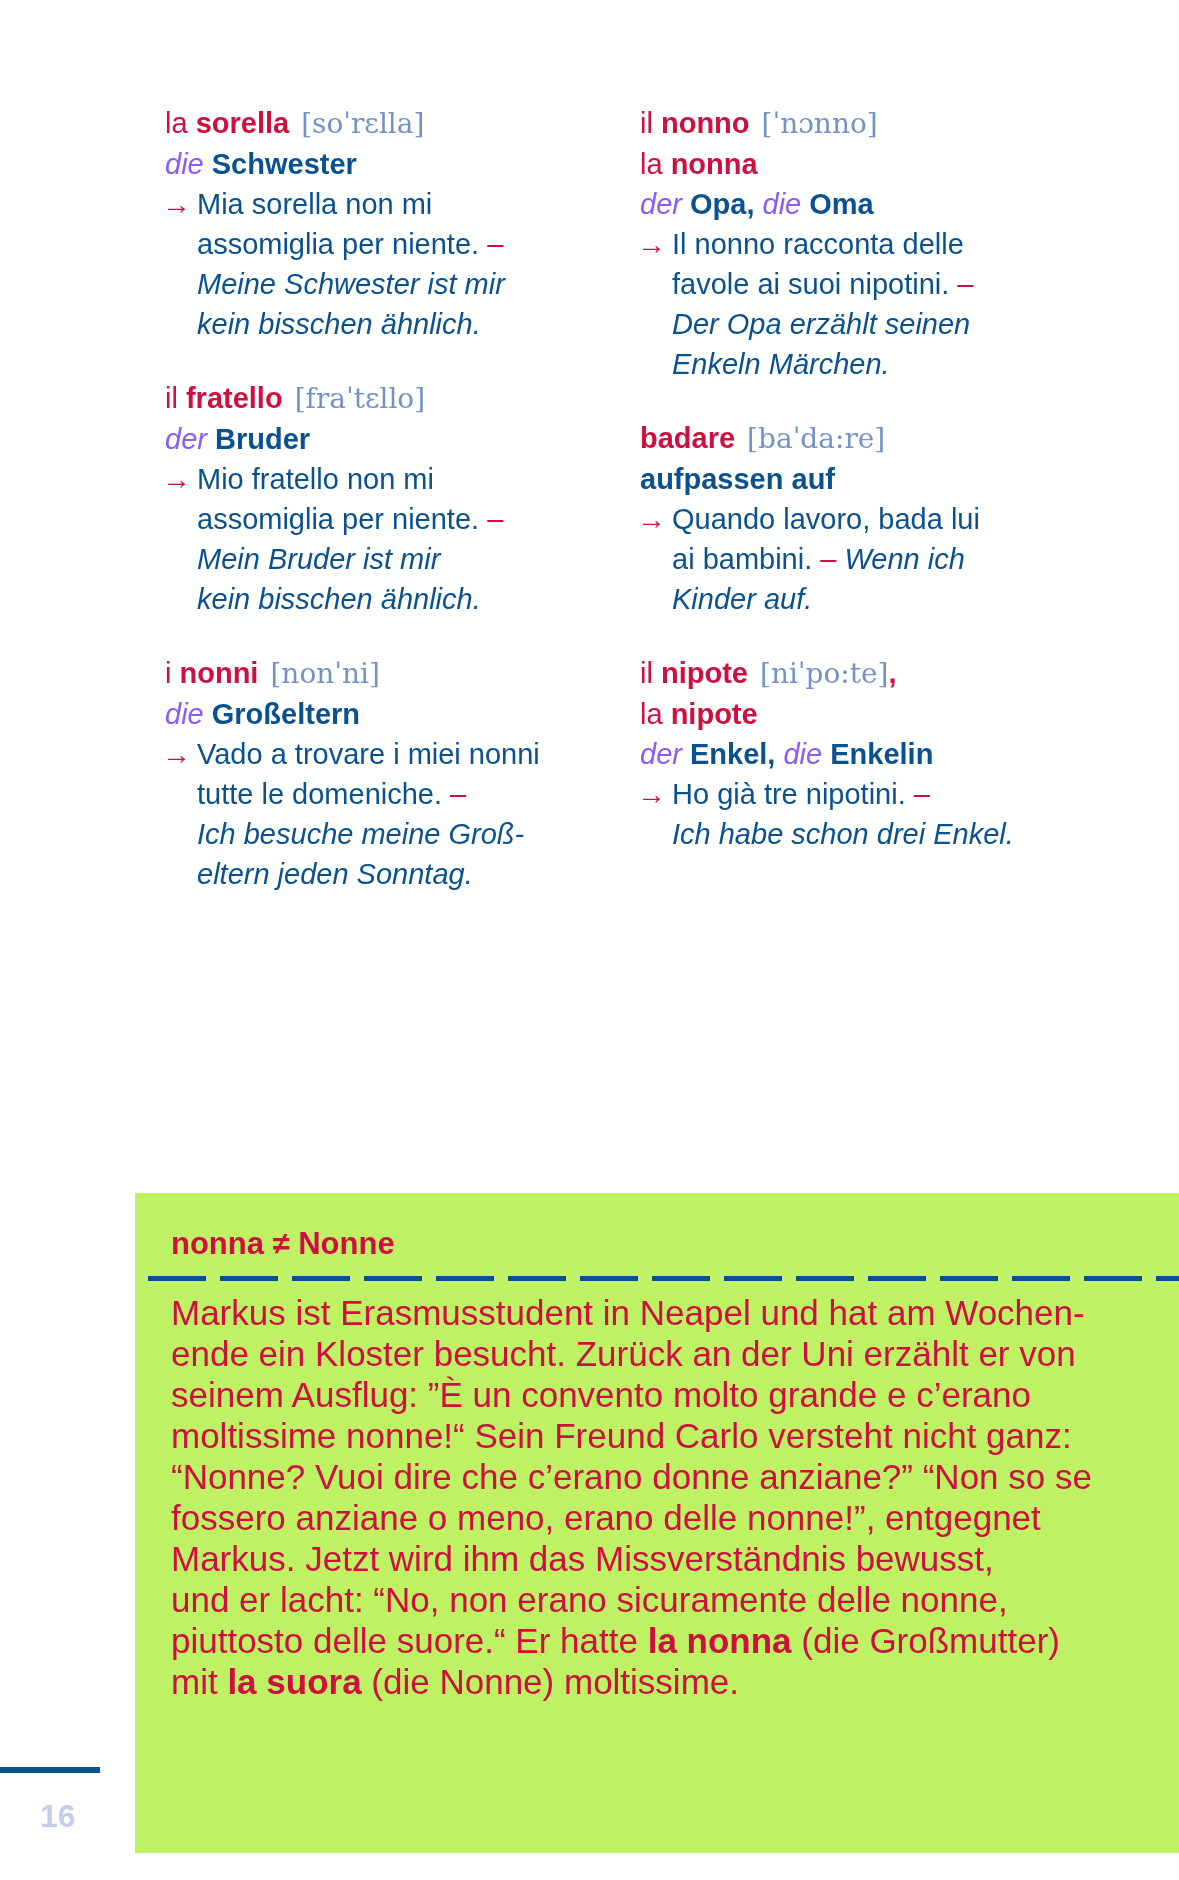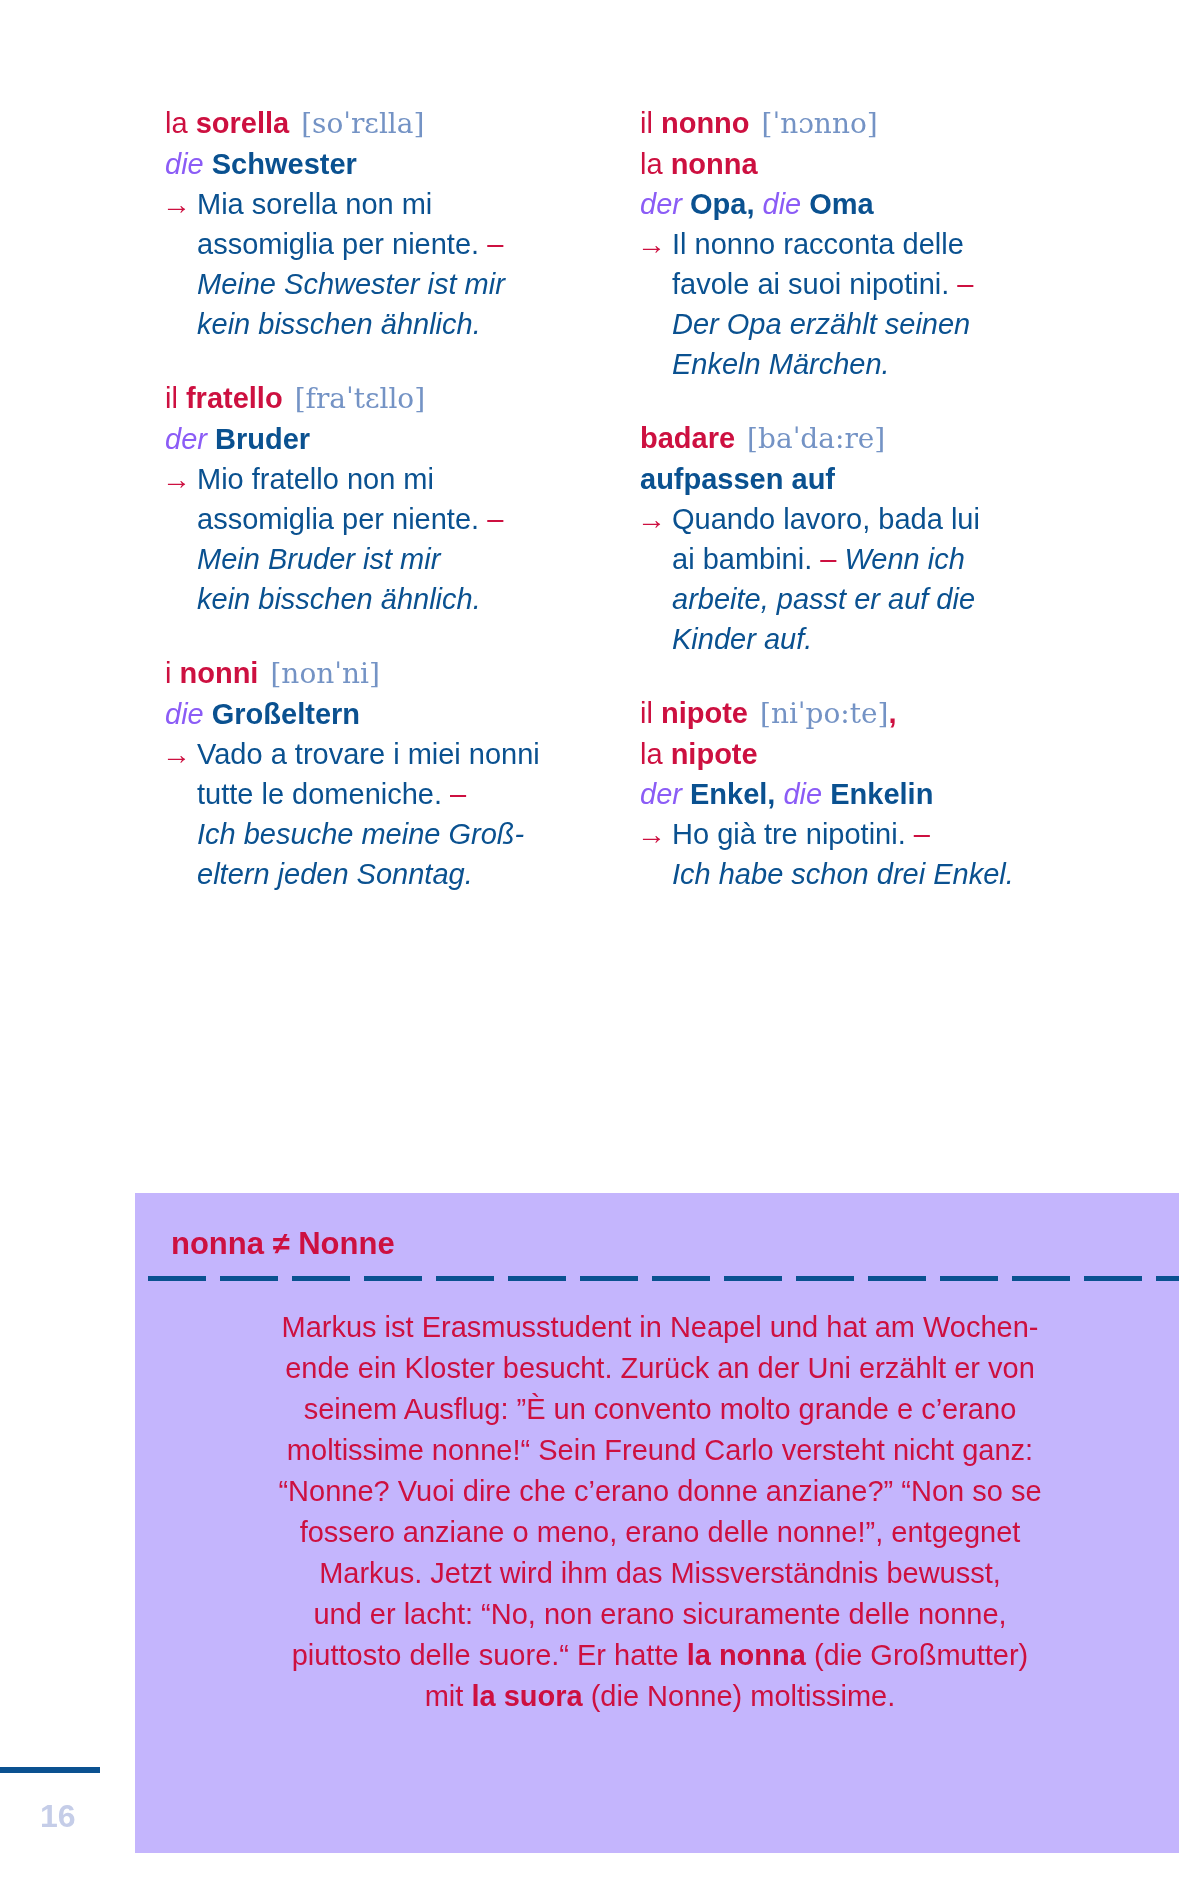--- a/index.html
+++ b/index.html
@@ -35,34 +35,34 @@
 
   .example { position:relative; padding-left:32px; }
   .arrow {
     position:absolute; left:-3px; top:0;
     color:#cd1040; font-size:29px; line-height:40px;
   }
 
   
   .infobox {
     position:absolute; left:135px; top:1193px; right:0; height:660px;
-    background:#c4b5fd;
+    background:#bef264;
     padding:22px 30px 0 36px;
   }
   .infobox-title {
     color:#cd1040; font-size:31px; font-weight:bold;
     margin-top:10px; line-height:37px;
   }
   .infobox-divider {
     height:5px; margin:14px -30px 0 -23px;
     background:repeating-linear-gradient(90deg,#0a5190 0 58px, transparent 58px 72px);
   }
   .infobox-body {
-    margin-top:26px;
-    font-size:29px; line-height:41px; color:#cd1040;text-align:center;
+    margin-top:11px;
+    font-size:35px; line-height:41px; color:#cd1040;
   }
   .seg-r  { color:#cd1040; }
   .seg-rb { color:#cd1040; font-weight:bold; }
   .seg-ri { color:#cd1040; }
   .info-line { white-space:pre; }
 
   
   .bottom-rule {
     position:absolute; left:0; top:1767px;
     width:100px; height:6px; background:#0a5190;
@@ -135,21 +135,20 @@
           </div>
         </div>
         <div class="entry">
           <div class="line head-line"><span class="seg-hw">badare</span><span class="seg-ph">[baˈda:re]</span></div>
           <div class="line trans-line"><span class="seg-tw">aufpassen auf</span></div>
           <div class="example">
             <span class="arrow">→</span>
             <div>
               <div class="line ex-line"><span class="seg-it">Quando lavoro, bada lui</span></div>
               <div class="line ex-line"><span class="seg-it">ai bambini. </span><span class="seg-dash">–</span><span class="seg-de"> Wenn ich</span></div>
-              <div class="line ex-line"><span class="seg-de">arbeite, passt er auf die</span></div>
               <div class="line ex-line"><span class="seg-de">Kinder auf.</span></div>
             </div>
           </div>
         </div>
         <div class="entry">
           <div class="line head-line"><span class="seg-art">il </span><span class="seg-hw">nipote</span><span class="seg-ph">[niˈpo:te]</span><span class="seg-hw">,</span></div>
           <div class="line head-line"><span class="seg-art">la </span><span class="seg-hw">nipote</span></div>
           <div class="line trans-line"><span class="seg-tart">der </span><span class="seg-tw">Enkel,</span><span class="seg-tart"> die </span><span class="seg-tw">Enkelin</span></div>
           <div class="example">
             <span class="arrow">→</span>

